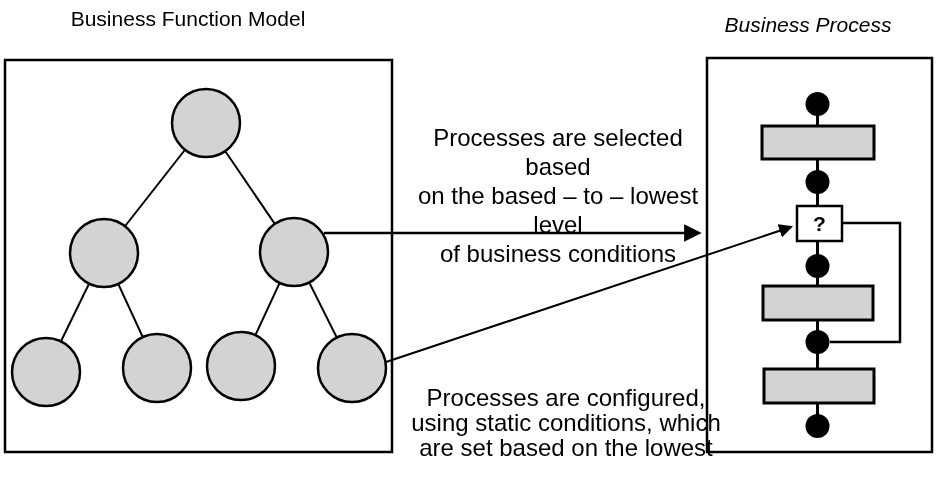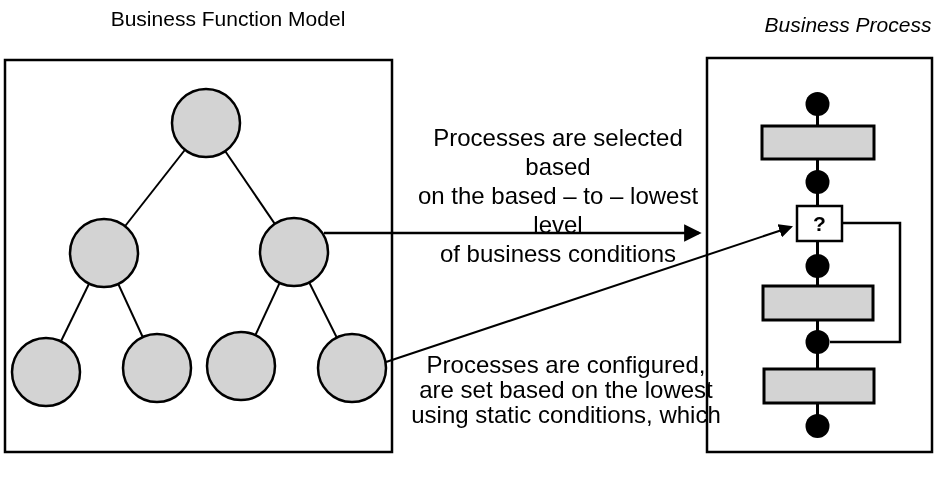--- a/index.html
+++ b/index.html
@@ -15,31 +15,30 @@
     color: #000000;
     overflow: hidden;
   }
   .canvas { position: absolute; left: 0; top: 0; width: 942px; height: 488px; }
   .title {
     position: absolute;
     font-size: 21px;
     line-height: 24px;
     text-align: center;
     white-space: nowrap;
-    padding-left: 40px;
   }
   .title-left  { left: 0px;   top: 7px; width: 376px; }
   .title-right { left: 700px; top: 13px; width: 216px; font-style: italic; }
   .annot {
     position: absolute;
     font-size: 24px;
     text-align: center;
   }
   .annot-selected   { left: 398px; top: 123px; width: 320px; line-height: 29px; }
-  .annot-configured { left: 406px; top: 352px; width: 320px; line-height: 25px; }
+  .annot-configured { left: 406px; top: 385px; width: 320px; line-height: 25px; }
   svg.diagram { position: absolute; left: 0; top: 0; }
   .shape-stroke { stroke: #000000; fill: none; }
   .node-fill { fill: #d3d3d3; stroke: #000000; }
   .dot-fill { fill: #000000; stroke: none; }
   .decision-text {
     font-family: "Liberation Sans", sans-serif;
     font-size: 21px;
     font-weight: bold;
     fill: #000000;
     text-anchor: middle;
@@ -99,17 +98,17 @@
   </svg>
 
   <div class="annot annot-selected">
     <div>Processes are selected based</div>
     <div>on the based – to – lowest level</div>
     <div>of business conditions</div>
   </div>
 
   <div class="annot annot-configured">
     <div>Processes are configured,</div>
+    <div>using static conditions, which</div>
     <div>are set based on the lowest</div>
-    <div>using static conditions, which</div>
   </div>
 
 </div>
 
 </body></html>

